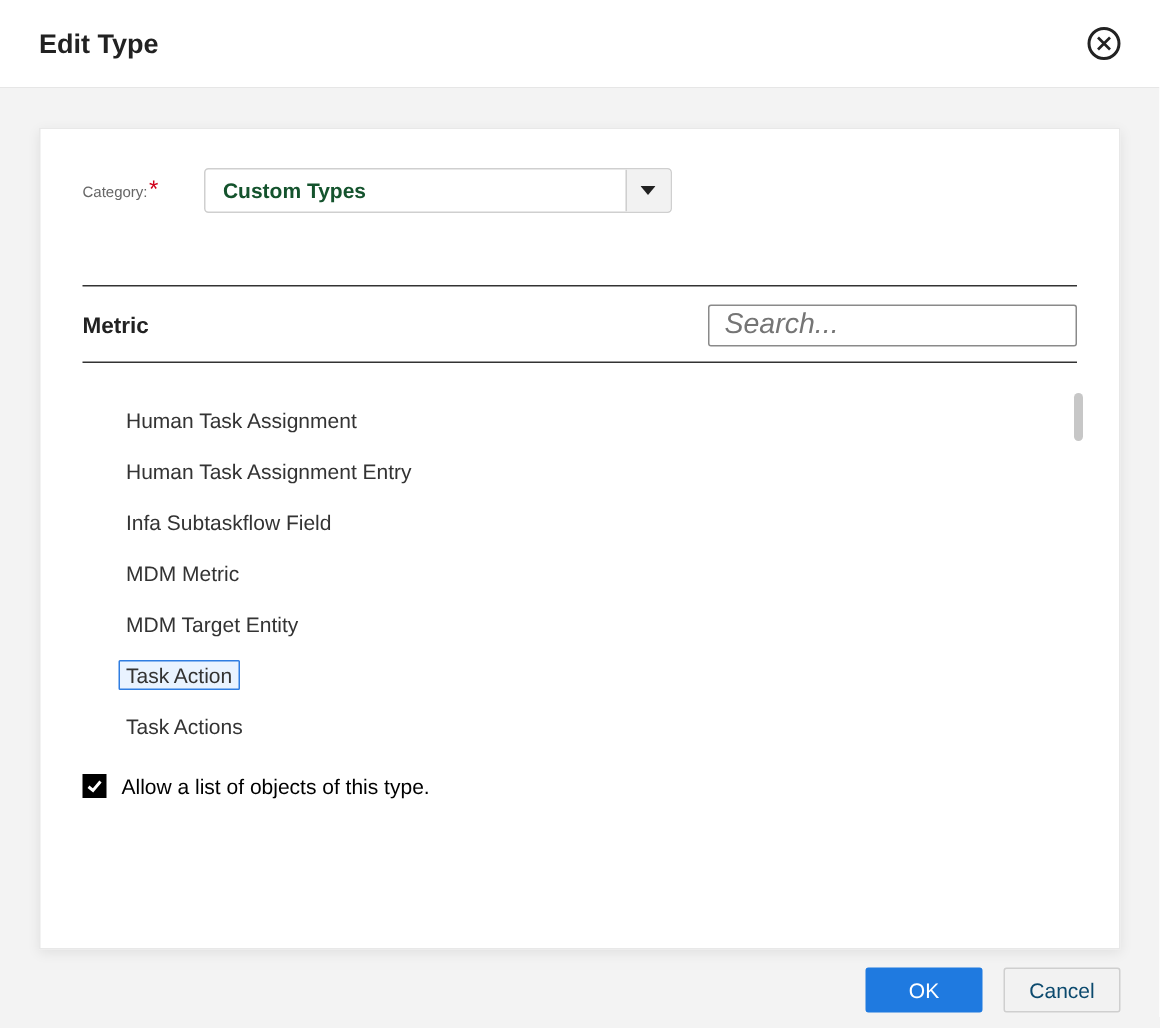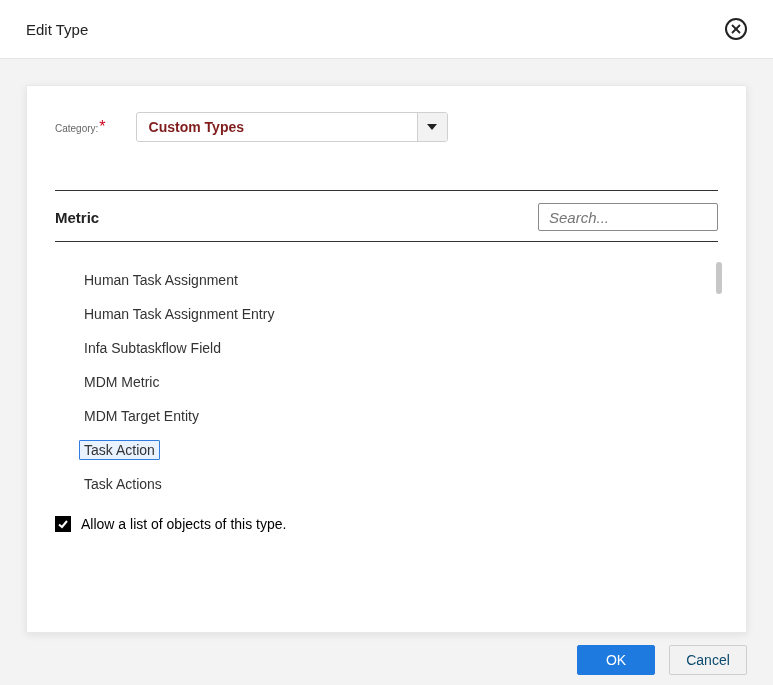--- a/index.html
+++ b/index.html
@@ -18,22 +18,22 @@
       background: #fff;
     }
     .dialog-header {
       display: flex;
       align-items: center;
       justify-content: space-between;
       padding: 18px 26px 18px 26px;
       border-bottom: 1px solid #e6e6e6;
     }
     .dialog-title {
-      font-size: 15px;
-      font-weight: 400;
+      font-size: 18px;
+      font-weight: 700;
       color: #222;
     }
     .close-btn {
       width: 22px;
       height: 22px;
       border: 2px solid #222;
       border-radius: 50%;
       display: flex;
       align-items: center;
       justify-content: center;
@@ -76,21 +76,21 @@
       border-radius: 3px;
       width: 312px;
       overflow: hidden;
       background:#fff;
     }
     .dropdown-value {
       flex: 1;
       padding: 0 12px;
       font-size: 14px;
       font-weight: 600;
-      color: #7f1d1d;
+      color: #14532d;
       display: flex;
       align-items: center;
     }
     .dropdown-caret {
       width: 30px;
       background: #f2f2f2;
       border-left: 1px solid #cfcfcf;
       display: flex;
       align-items: center;
       justify-content: center;
@@ -105,26 +105,26 @@
       align-items: center;
       justify-content: space-between;
       padding: 12px 0 10px 0;
     }
     .types-title {
       font-size: 15px;
       font-weight: 700;
       color: #222;
     }
     .search-input {
-      width: 180px;
+      width: 246px;
       height: 28px;
       border: 1px solid #8a8a8a;
       border-radius: 2px;
       padding: 0 10px;
-      font-size: 15px;
+      font-size: 19px;
       font-style: italic;
       color: #555;
       outline: none;
     }
     .types-list-wrap {
       position: relative;
       flex: 1;
       display: flex;
       flex-direction: column;
     }

